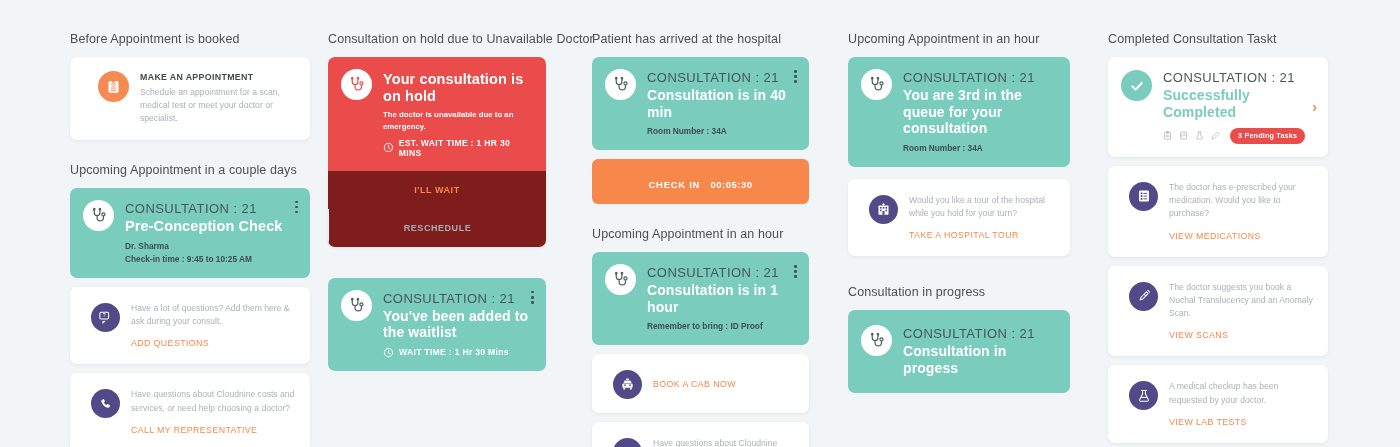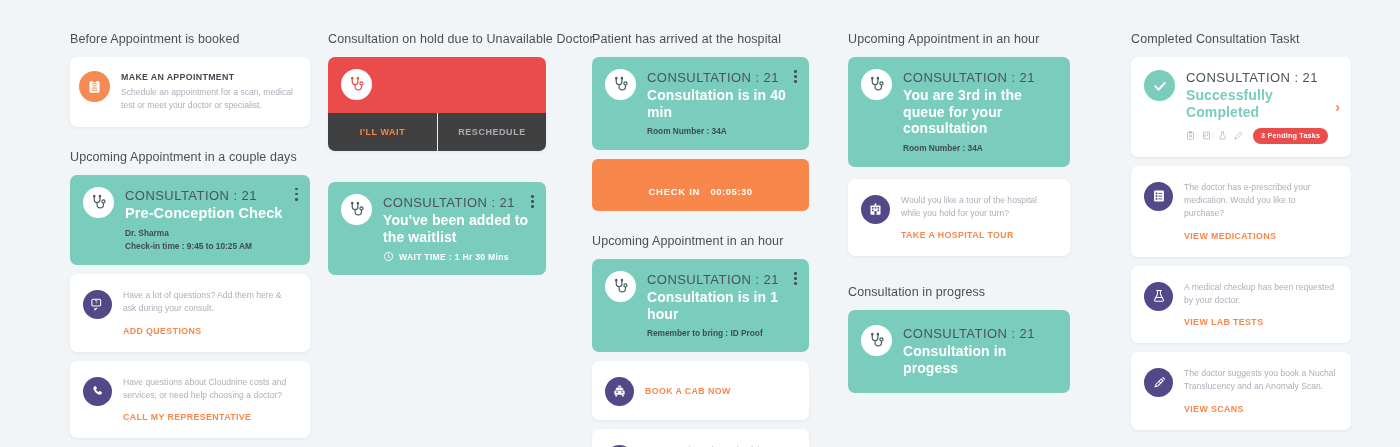--- a/index.html
+++ b/index.html
@@ -15,21 +15,21 @@
     padding: 32px 0 0 0;
   }
   .col {
     position: absolute;
     top: 32px;
   }
   .col-1 { left: 70px;   width: 240px; }
   .col-2 { left: 328px;  width: 218px; }
   .col-3 { left: 592px;  width: 217px; }
   .col-4 { left: 848px;  width: 222px; }
-  .col-5 { left: 1131px; width: 220px; }
+  .col-5 { left: 1108px; width: 220px; }
 
   .section-title {
     font-size: 12.5px;
     color: #4a4f57;
     letter-spacing: .1px;
     margin-bottom: 11px;
     white-space: nowrap;
   }
   .section-title.spaced { margin-top: 23px; }
 
@@ -38,21 +38,21 @@
     background: #ffffff;
     border-radius: 7px;
     box-shadow: 0 1px 3px rgba(80,95,120,.10);
   }
 
   
   .appt {
     display: flex;
     align-items: flex-start;
     gap: 11px;
-    padding: 14px 13px 15px 9px;
+    padding: 14px 13px 15px 28px;
   }
   .circ {
     flex: 0 0 auto;
     border-radius: 50%;
     display: flex; align-items: center; justify-content: center;
   }
   .circ-orange { width: 31px; height: 31px; background: #f58b52; }
   .appt-txt { padding-top: 1px; }
   .appt-title {
     font-size: 8.8px; font-weight: bold; color: #43484f;
@@ -98,64 +98,65 @@
   .kebab {
     position: absolute; top: 13px; right: 12px;
     display: flex; flex-direction: column; gap: 2.5px;
     cursor: pointer;
   }
   .kebab i { width: 2.6px; height: 2.6px; border-radius: 50%; background: #454f56; display: block; }
 
   
   .red-actions {
     display: flex;
-    background: #404040;
+    background: #7f1d1d;
     border-radius: 0 0 7px 7px;
     box-shadow: 0 1px 3px rgba(80,95,120,.10);
     overflow: hidden;
+    flex-direction: column;
   }
   .red-actions .btn {
     flex: 1 1 50%;
     text-align: center;
     padding: 14px 4px;
     font-size: 9px; font-weight: bold; letter-spacing: .55px;
     cursor: pointer;
   }
   .btn-wait  { color: #f7874b; }
   .btn-resch { color: #a6adb6; border-left: 1px solid #eef1f4; }
 
   
   .checkin {
     margin-top: 9px;
     background: #f7874b;
     border-radius: 6px;
     text-align: center;
-    padding: 27px 0 14px 0;
+    padding: 20px 0 14px 0;
     font-size: 9.5px; font-weight: bold; color: #ffffff;
     letter-spacing: .7px;
     cursor: pointer;
   }
   .checkin .timer { margin-left: 7px; letter-spacing: .5px; }
 
   
   .sugg {
     display: flex; gap: 11px;
-    padding: 15px 14px 14px 13px;
+    padding: 15px 14px 14px 21px;
     margin-top: 9px;
     align-items: flex-start;
   }
   .circ-purple { width: 29px; height: 29px; background: #524a88; margin-top: 1px; }
   .sugg-body { flex: 1 1 auto; min-width: 0; }
   .sugg-text {
     font-size: 8.6px; color: #aab1ba; line-height: 1.55;
   }
   .sugg-cta {
     display: inline-block;
     margin-top: 10px;
-    font-size: 8.8px; font-weight: bold; color: #f7874b;
+    font-size: 8.8px; font-weight: normal; color: #f7874b;
     letter-spacing: .4px;
     cursor: pointer;
   }
 
   
   .completed {
     display: flex; gap: 11px;
     padding: 13px 13px 13px 13px;
     align-items: flex-start;
     position: relative;
@@ -272,20 +273,31 @@
     <div class="consult red">
       <span class="circ circ-white">
         <svg width="17" height="17" viewBox="0 0 24 24" fill="none" stroke="#ea4c4c" stroke-width="1.7" stroke-linecap="round">
           <path d="M6 3v5a4 4 0 0 0 8 0V3"></path>
           <path d="M10 12v3a4.5 4.5 0 0 0 9 0v-2"></path>
           <circle cx="19" cy="10.5" r="2.2"></circle>
           <circle cx="6" cy="3" r="1"></circle>
             <circle cx="14" cy="3" r="1"></circle>
         </svg>
       </span>
+      <div class="consult-body">
+        <div class="c-title" style="margin-top:1px">Your consultation is on hold</div>
+        <div class="c-sub white" style="font-size:7.8px;margin-top:4px">The doctor is unavailable due to an emergency.</div>
+        <div class="c-wait">
+          <svg width="11" height="11" viewBox="0 0 24 24" fill="none" stroke="#ffffff" stroke-width="2">
+            <circle cx="12" cy="12" r="9"></circle>
+              <path d="M12 7v5.5l3.5 2" stroke-linecap="round"></path>
+          </svg>
+          <span>EST. WAIT TIME : 1 HR 30 MINS</span>
+        </div>
+      </div>
     </div>
 
     <div class="red-actions">
       <div class="btn btn-wait">I'LL WAIT</div>
       <div class="btn btn-resch">RESCHEDULE</div>
     </div>
 
     <div class="consult teal" style="margin-top:31px">
       <span class="circ circ-white">
         <svg width="17" height="17" viewBox="0 0 24 24" fill="none" stroke="#4c5a61" stroke-width="1.7" stroke-linecap="round">
@@ -510,40 +522,40 @@
         </svg>
       </span>
       <div class="sugg-body">
         <div class="sugg-text">The doctor has e-prescribed your medication. Would you like to purchase?</div>
         <span class="sugg-cta">VIEW MEDICATIONS</span>
       </div>
     </div>
 
     <div class="card-white sugg">
       <span class="circ circ-purple">
+        <svg width="14" height="14" viewBox="0 0 24 24" fill="none" stroke="#ffffff" stroke-width="1.8" stroke-linecap="round">
+          <path d="M18.5 2.5l3 3"></path>
+          <path d="M16 5l3 3-9 9-4.5 1.5L7 14z"></path>
+          <path d="M12 9l3 3"></path>
+        </svg>
+      </span>
+      <div class="sugg-body">
+        <div class="sugg-text">The doctor suggests you book a Nuchal Translucency and an Anomaly Scan.</div>
+        <span class="sugg-cta">VIEW SCANS</span>
+      </div>
+    </div>
+
+    <div class="card-white sugg">
+      <span class="circ circ-purple">
         <svg width="14" height="14" viewBox="0 0 24 24" fill="none" stroke="#ffffff" stroke-width="1.8" stroke-linejoin="round">
           <path d="M9.5 2.5v6.2L4.6 18.6a1.7 1.7 0 0 0 1.5 2.5h11.8a1.7 1.7 0 0 0 1.5-2.5L14.5 8.7V2.5"></path>
           <line x1="8" y1="2.5" x2="16" y2="2.5" stroke-linecap="round"></line>
           <line x1="7.2" y1="14.5" x2="16.8" y2="14.5"></line>
         </svg>
       </span>
       <div class="sugg-body">
         <div class="sugg-text">A medical checkup has been requested by your doctor.</div>
         <span class="sugg-cta">VIEW LAB TESTS</span>
       </div>
     </div>
-
-    <div class="card-white sugg">
-      <span class="circ circ-purple">
-        <svg width="14" height="14" viewBox="0 0 24 24" fill="none" stroke="#ffffff" stroke-width="1.8" stroke-linecap="round">
-          <path d="M18.5 2.5l3 3"></path>
-          <path d="M16 5l3 3-9 9-4.5 1.5L7 14z"></path>
-          <path d="M12 9l3 3"></path>
-        </svg>
-      </span>
-      <div class="sugg-body">
-        <div class="sugg-text">The doctor suggests you book a Nuchal Translucency and an Anomaly Scan.</div>
-        <span class="sugg-cta">VIEW SCANS</span>
-      </div>
-    </div>
   </div>
 
 </div>
 
 </body></html>

